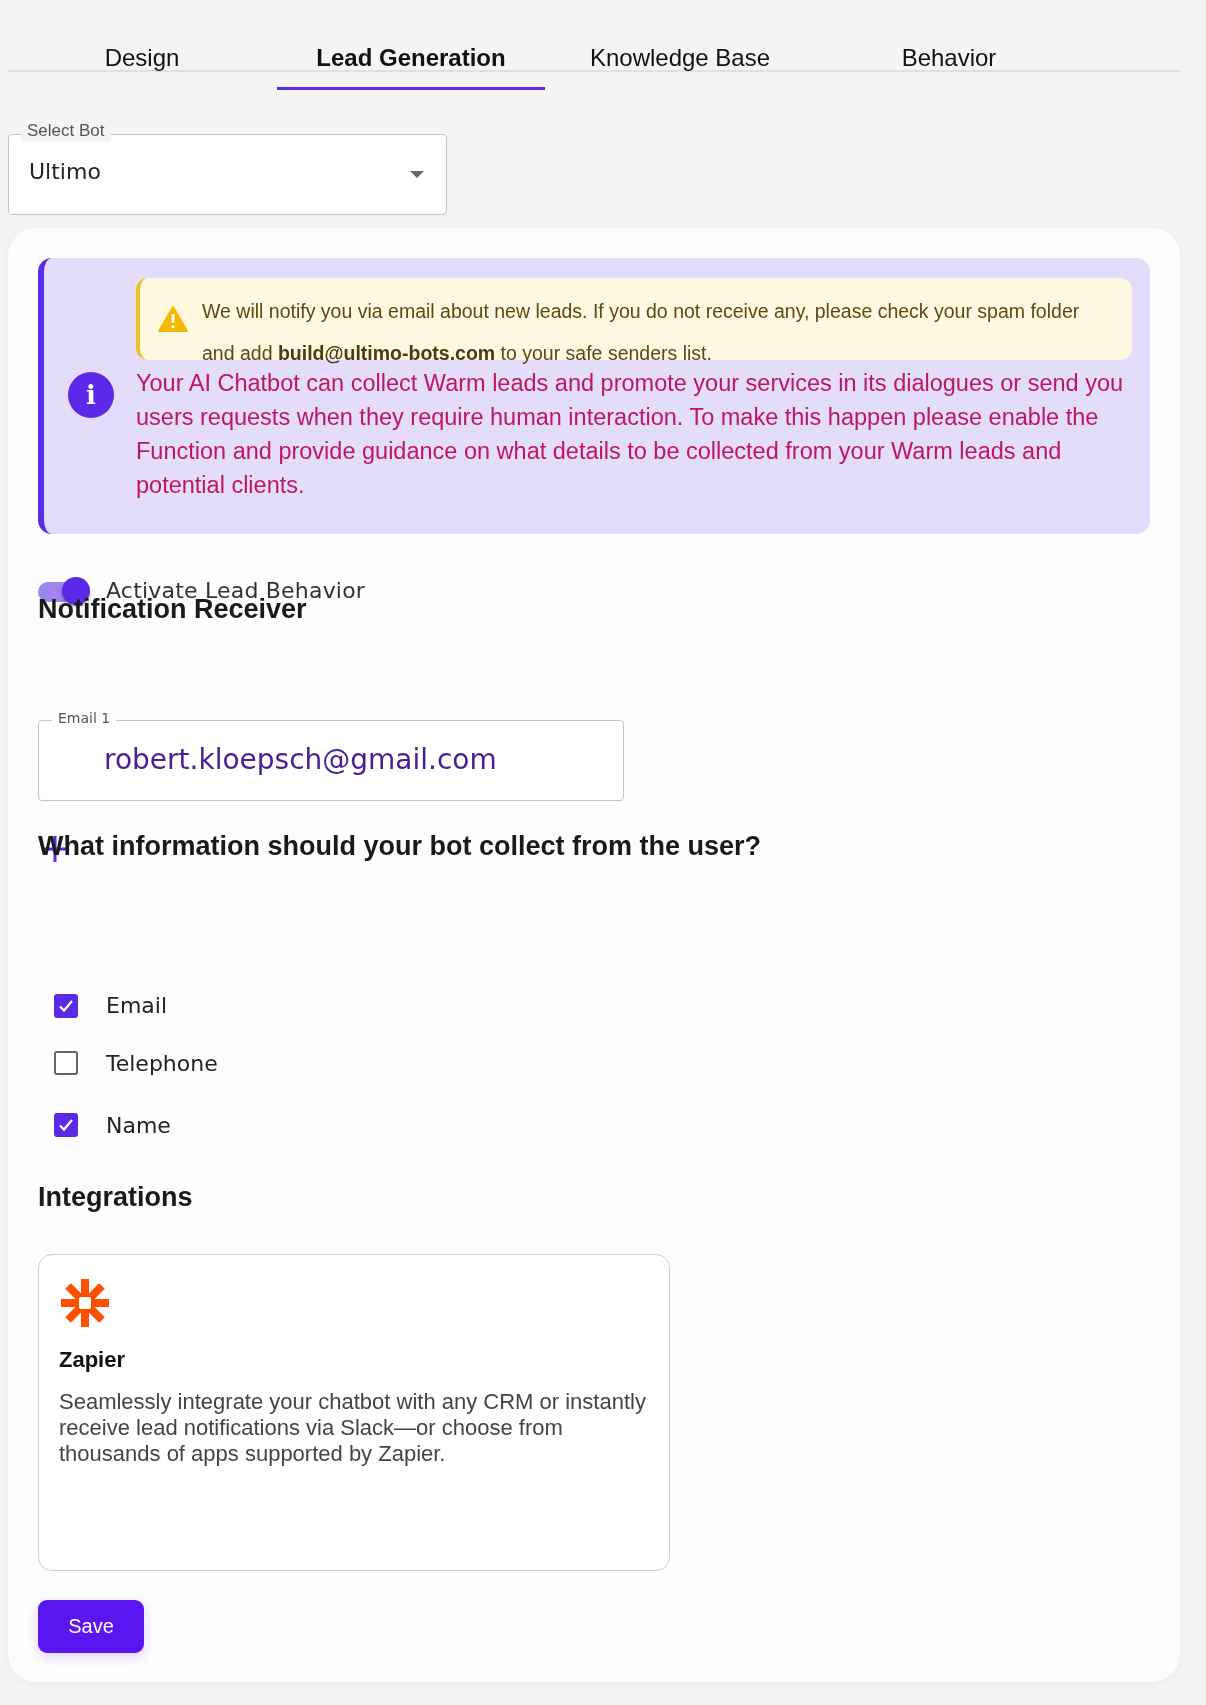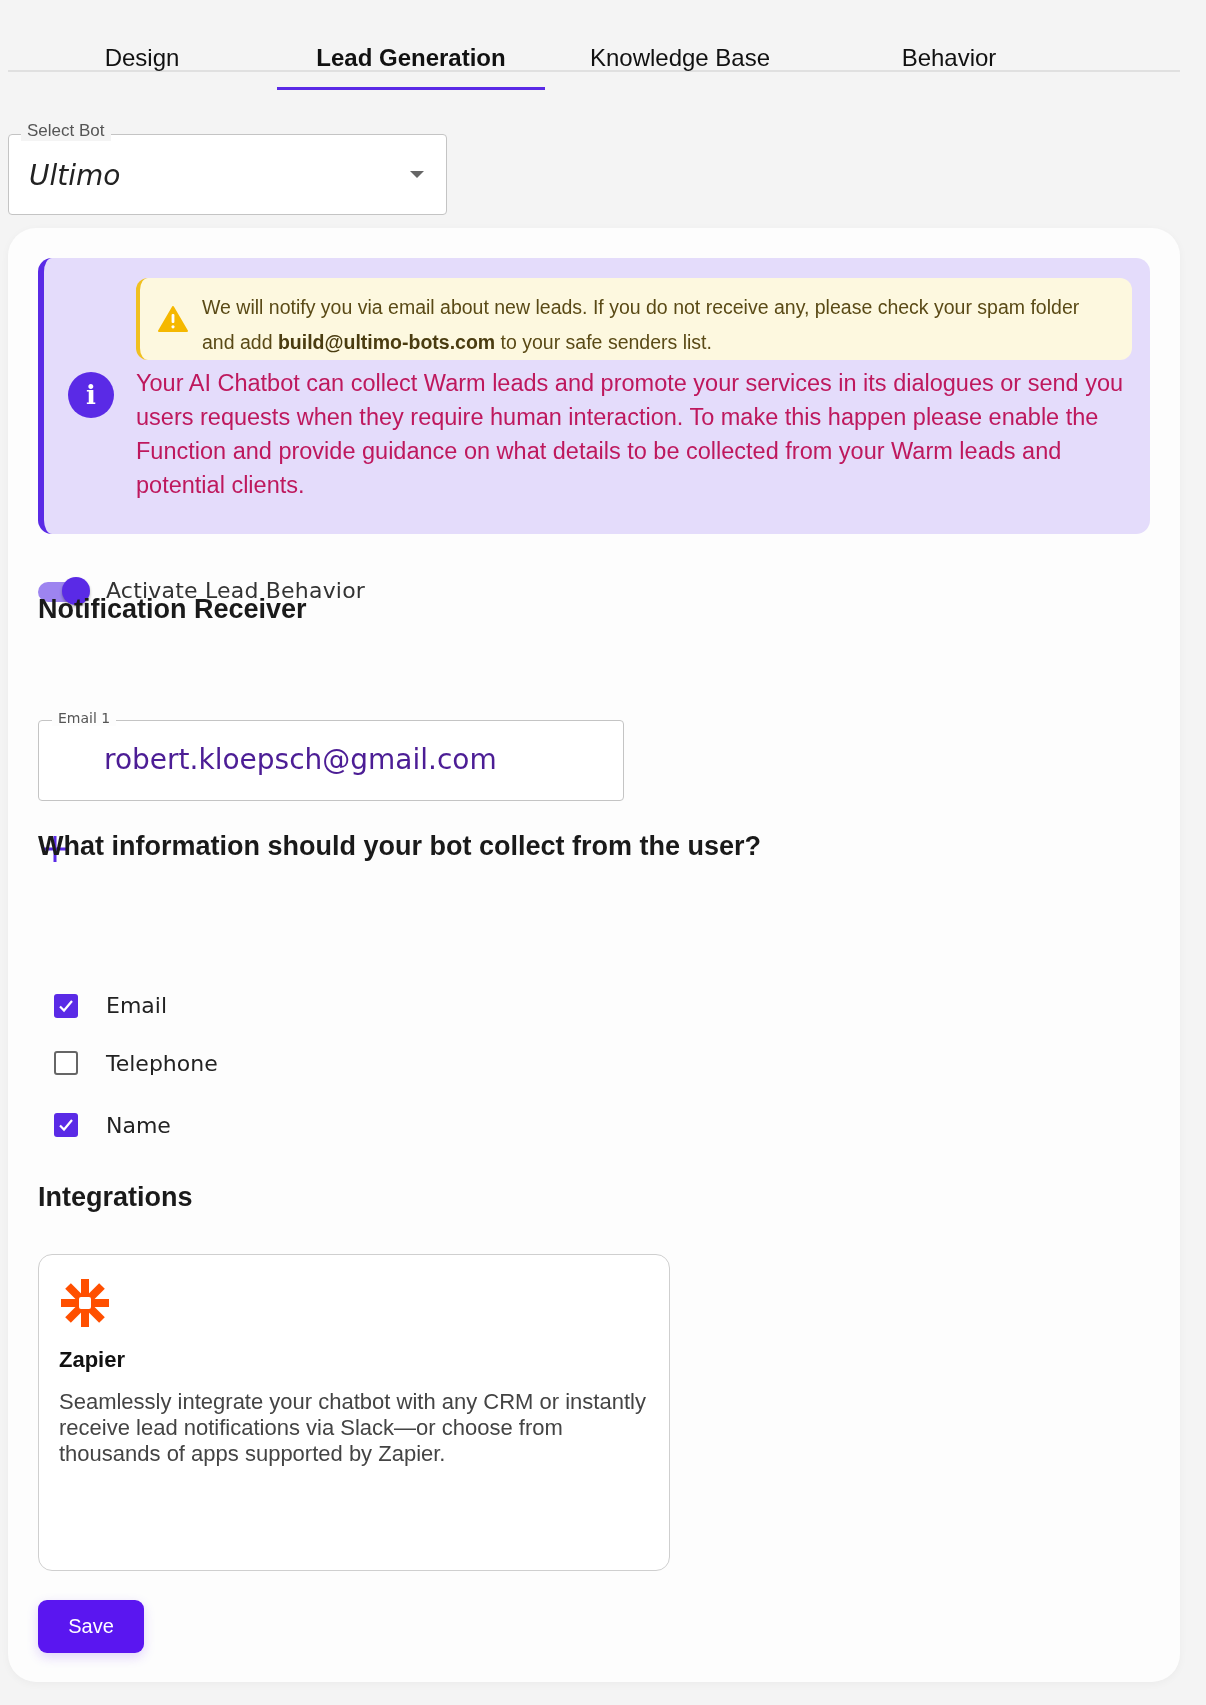--- a/index.html
+++ b/index.html
@@ -8,30 +8,30 @@
 
   
   .tabs { position: absolute; left: 8px; top: 0; width: 1172px; height: 72px; border-bottom: 2px solid #e0e0e0; display: flex; }
   .tab { position: absolute; top: 0; height: 60px; display: flex; align-items: center; justify-content: center; font-size: 24px; color: #111; cursor: pointer; margin-top: 28px; }
   .tab.active { font-weight: bold; }
   .tab.active::after { content: ""; position: absolute; left: 0; right: 0; bottom: -2px; height: 3px; background: #5a2ae6; }
 
   
   .select-wrap { position: absolute; left: 8px; top: 118px; width: 439px; height: 81px; border: 1px solid #c4c4c4; border-radius: 4px; background: #fff; margin-top: 16px; }
   .select-label { position: absolute; left: 12px; top: -14px; padding: 0 6px; background: #f4f4f4; font-size: 17px; color: #555; }
-  .select-value { position: absolute; left: 20px; top: 24px; font-size: 28px; color: #222; font-family: "DejaVu Sans", sans-serif; font-style: italic; }
+  .select-value { position: absolute; left: 20px; top: 24px; font-size: 22px; color: #222; font-family: "DejaVu Sans", sans-serif; }
   .select-caret { position: absolute; right: 22px; top: 36px; width: 0; height: 0; border-left: 7px solid transparent; border-right: 7px solid transparent; border-top: 7px solid #666; }
 
   
   .card { position: absolute; left: 8px; top: 228px; width: 1172px; height: 1454px; background: #fdfdfd; border-radius: 28px; box-shadow: 0 2px 8px rgba(0,0,0,0.04); }
 
   .info-box { position: absolute; left: 30px; top: 30px; width: 1112px; height: 276px; background: #e4dcfb; border-radius: 14px; border-left: 6px solid #5a2ae6; }
   .warn-box { position: absolute; left: 92px; top: 20px; width: 996px; height: 82px; background: #fdf8df; border-radius: 12px; border-left: 4px solid #f0c020; }
   .warn-icon { position: absolute; left: 18px; top: 28px; width: 30px; height: 26px; }
-  .warn-text { position: absolute; left: 62px; top: 12px; right: 20px; font-size: 19.5px; line-height: 35px; color: #5a4a16; }
+  .warn-text { position: absolute; left: 62px; top: 12px; right: 20px; font-size: 19.5px; line-height: 42px; color: #5a4a16; }
   .warn-text b { color: #4a3c10; }
   .info-icon { position: absolute; left: 24px; top: 114px; width: 46px; height: 46px; border-radius: 50%; background: #5a2ae6; color: #fff; font-family: "DejaVu Serif", serif; font-weight: bold; font-size: 26px; display: flex; align-items: center; justify-content: center; }
   .info-text { position: absolute; left: 92px; top: 108px; right: 24px; font-size: 23.5px; line-height: 34px; color: #be185d; }
 
   .toggle { position: absolute; left: 30px; top: 348px; width: 54px; height: 30px; cursor: pointer; }
   .toggle-track { position: absolute; left: 0; top: 6px; width: 50px; height: 20px; border-radius: 10px; background: #9d84f0; }
   .toggle-thumb { position: absolute; left: 24px; top: 1px; width: 28px; height: 28px; border-radius: 50%; background: #5a2ae6; box-shadow: 0 2px 3px rgba(0,0,0,0.3); }
   .toggle-label { position: absolute; left: 98px; top: 350px; font-size: 22px; color: #333; font-family: "DejaVu Sans", sans-serif; letter-spacing: 0.2px; }
 
   .h2 { position: absolute; left: 30px; font-size: 27px; font-weight: bold; color: #1a1a1a; }

